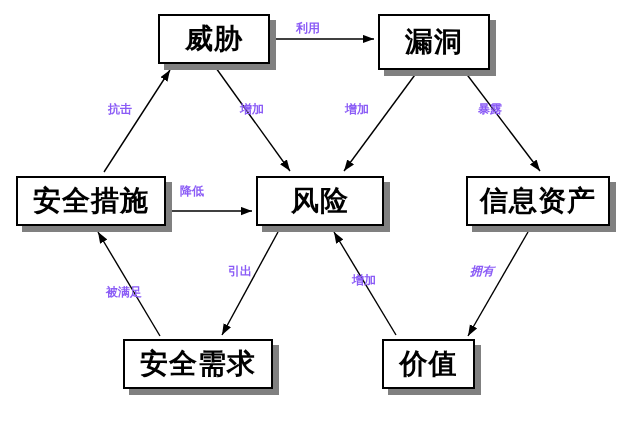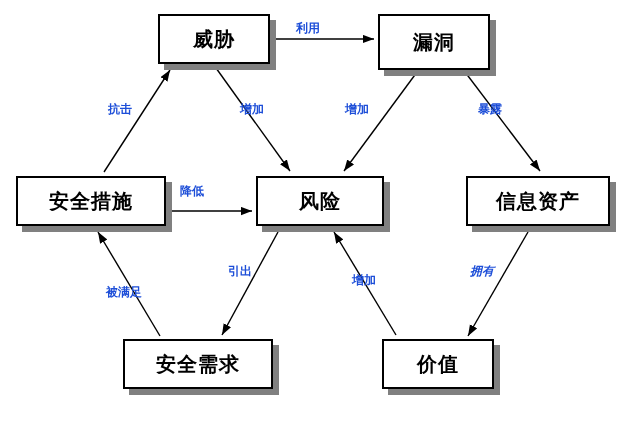--- a/index.html
+++ b/index.html
@@ -27,33 +27,33 @@
     box-sizing: border-box;
     background: #ffffff;
     border: 2px solid #000000;
     box-shadow: 6px 6px 0 0 #808080;
     display: flex;
     align-items: center;
     justify-content: center;
     z-index: 3;
   }
   .node-label {
-    font-size: 20px;
+    font-size: 28px;
     font-weight: bold;
     color: #000000;
     letter-spacing: 1px;
     line-height: 1;
     white-space: nowrap;
     font-family: Liberation Serif, serif;
   }
   .edge-label {
     position: absolute;
     font-size: 12px;
     font-weight: bold;
-    color: #1d4ed8;
+    color: #8b5cf6;
     background: transparent;
     white-space: nowrap;
     line-height: 1;
     z-index: 4;
     letter-spacing: 0px;
   }
 </style>
 </head>
 <body>
 
@@ -91,21 +91,21 @@
       </div>
       <div class="node" style="left: 256px; top: 176px; width: 128px; height: 50px;">
         <span class="node-label">风险</span>
       </div>
       <div class="node" style="left: 466px; top: 176px; width: 144px; height: 50px;">
         <span class="node-label">信息资产</span>
       </div>
       <div class="node" style="left: 123px; top: 339px; width: 150px; height: 50px;">
         <span class="node-label">安全需求</span>
       </div>
-      <div class="node" style="left: 382px; top: 339px; width: 112px; height: 50px;">
+      <div class="node" style="left: 382px; top: 339px; width: 93px; height: 50px;">
         <span class="node-label">价值</span>
       </div>
     </div>
   <div id="label-layer">
       <div class="edge-label" style="left: 296px; top: 22px;">利用</div>
       <div class="edge-label" style="left: 108px; top: 103px;">抗击</div>
       <div class="edge-label" style="left: 240px; top: 103px;">增加</div>
       <div class="edge-label" style="left: 345px; top: 103px;">增加</div>
       <div class="edge-label" style="left: 478px; top: 103px;">暴露</div>
       <div class="edge-label" style="left: 180px; top: 185px;">降低</div>

